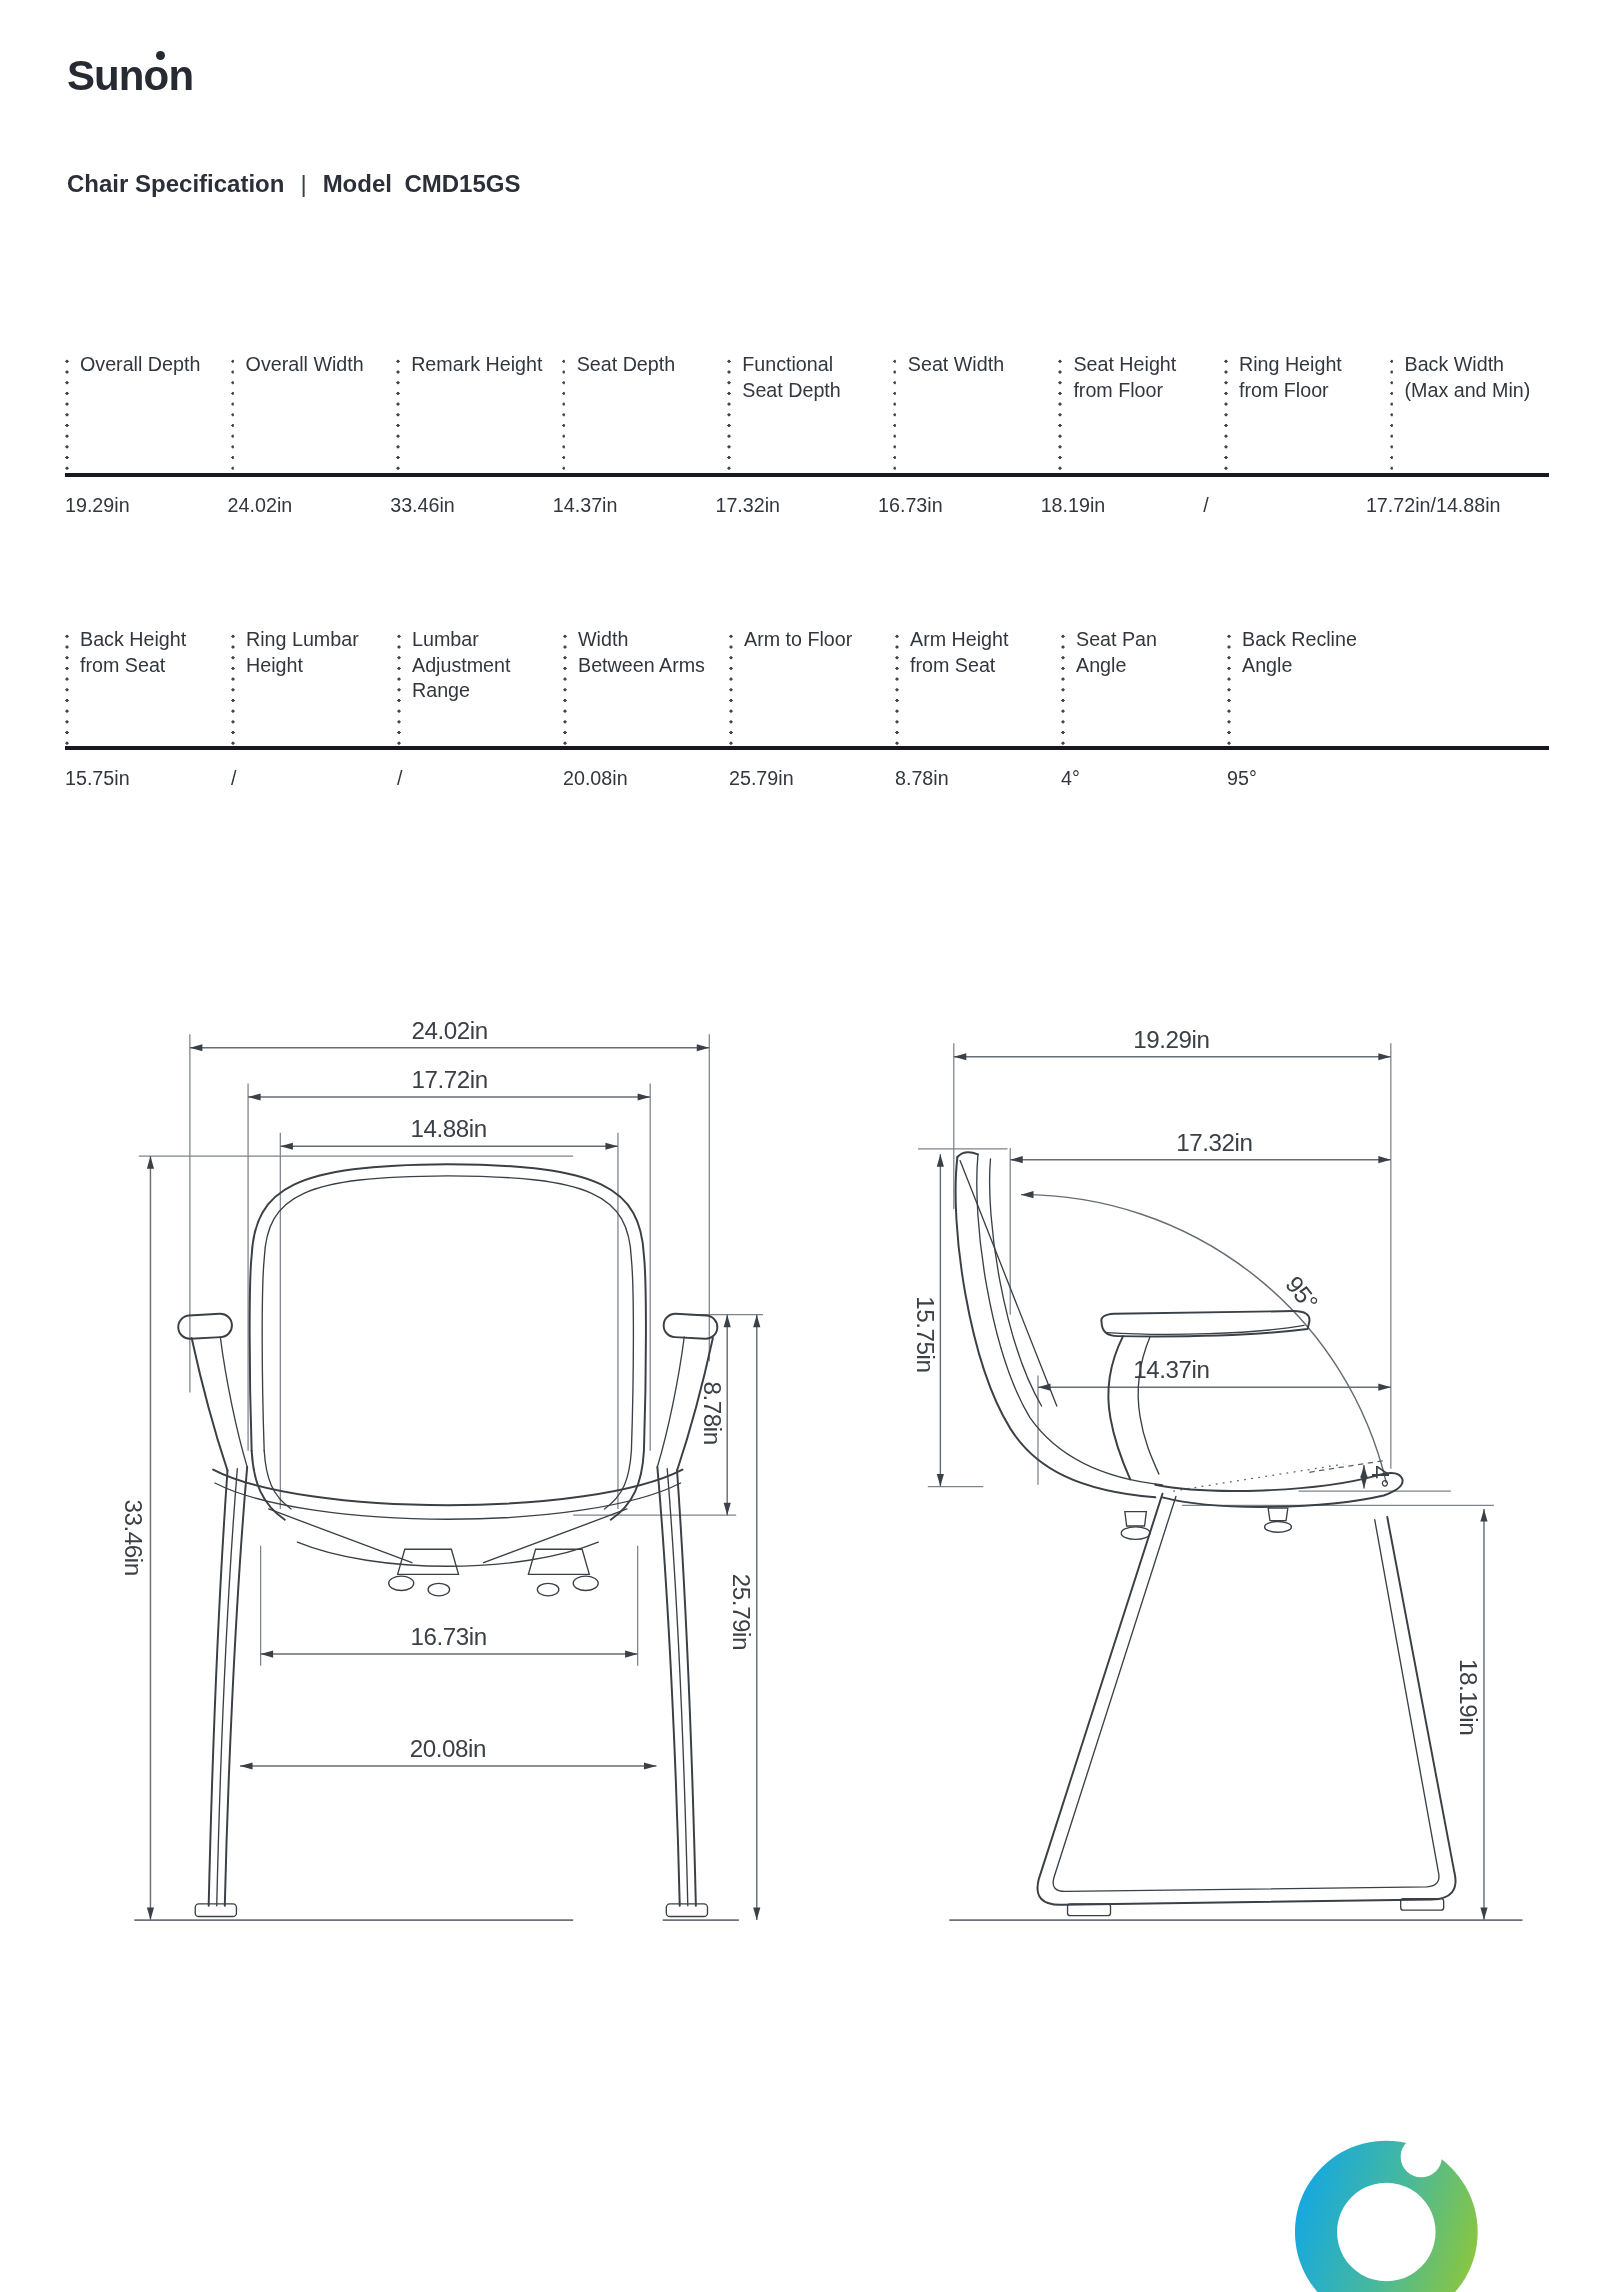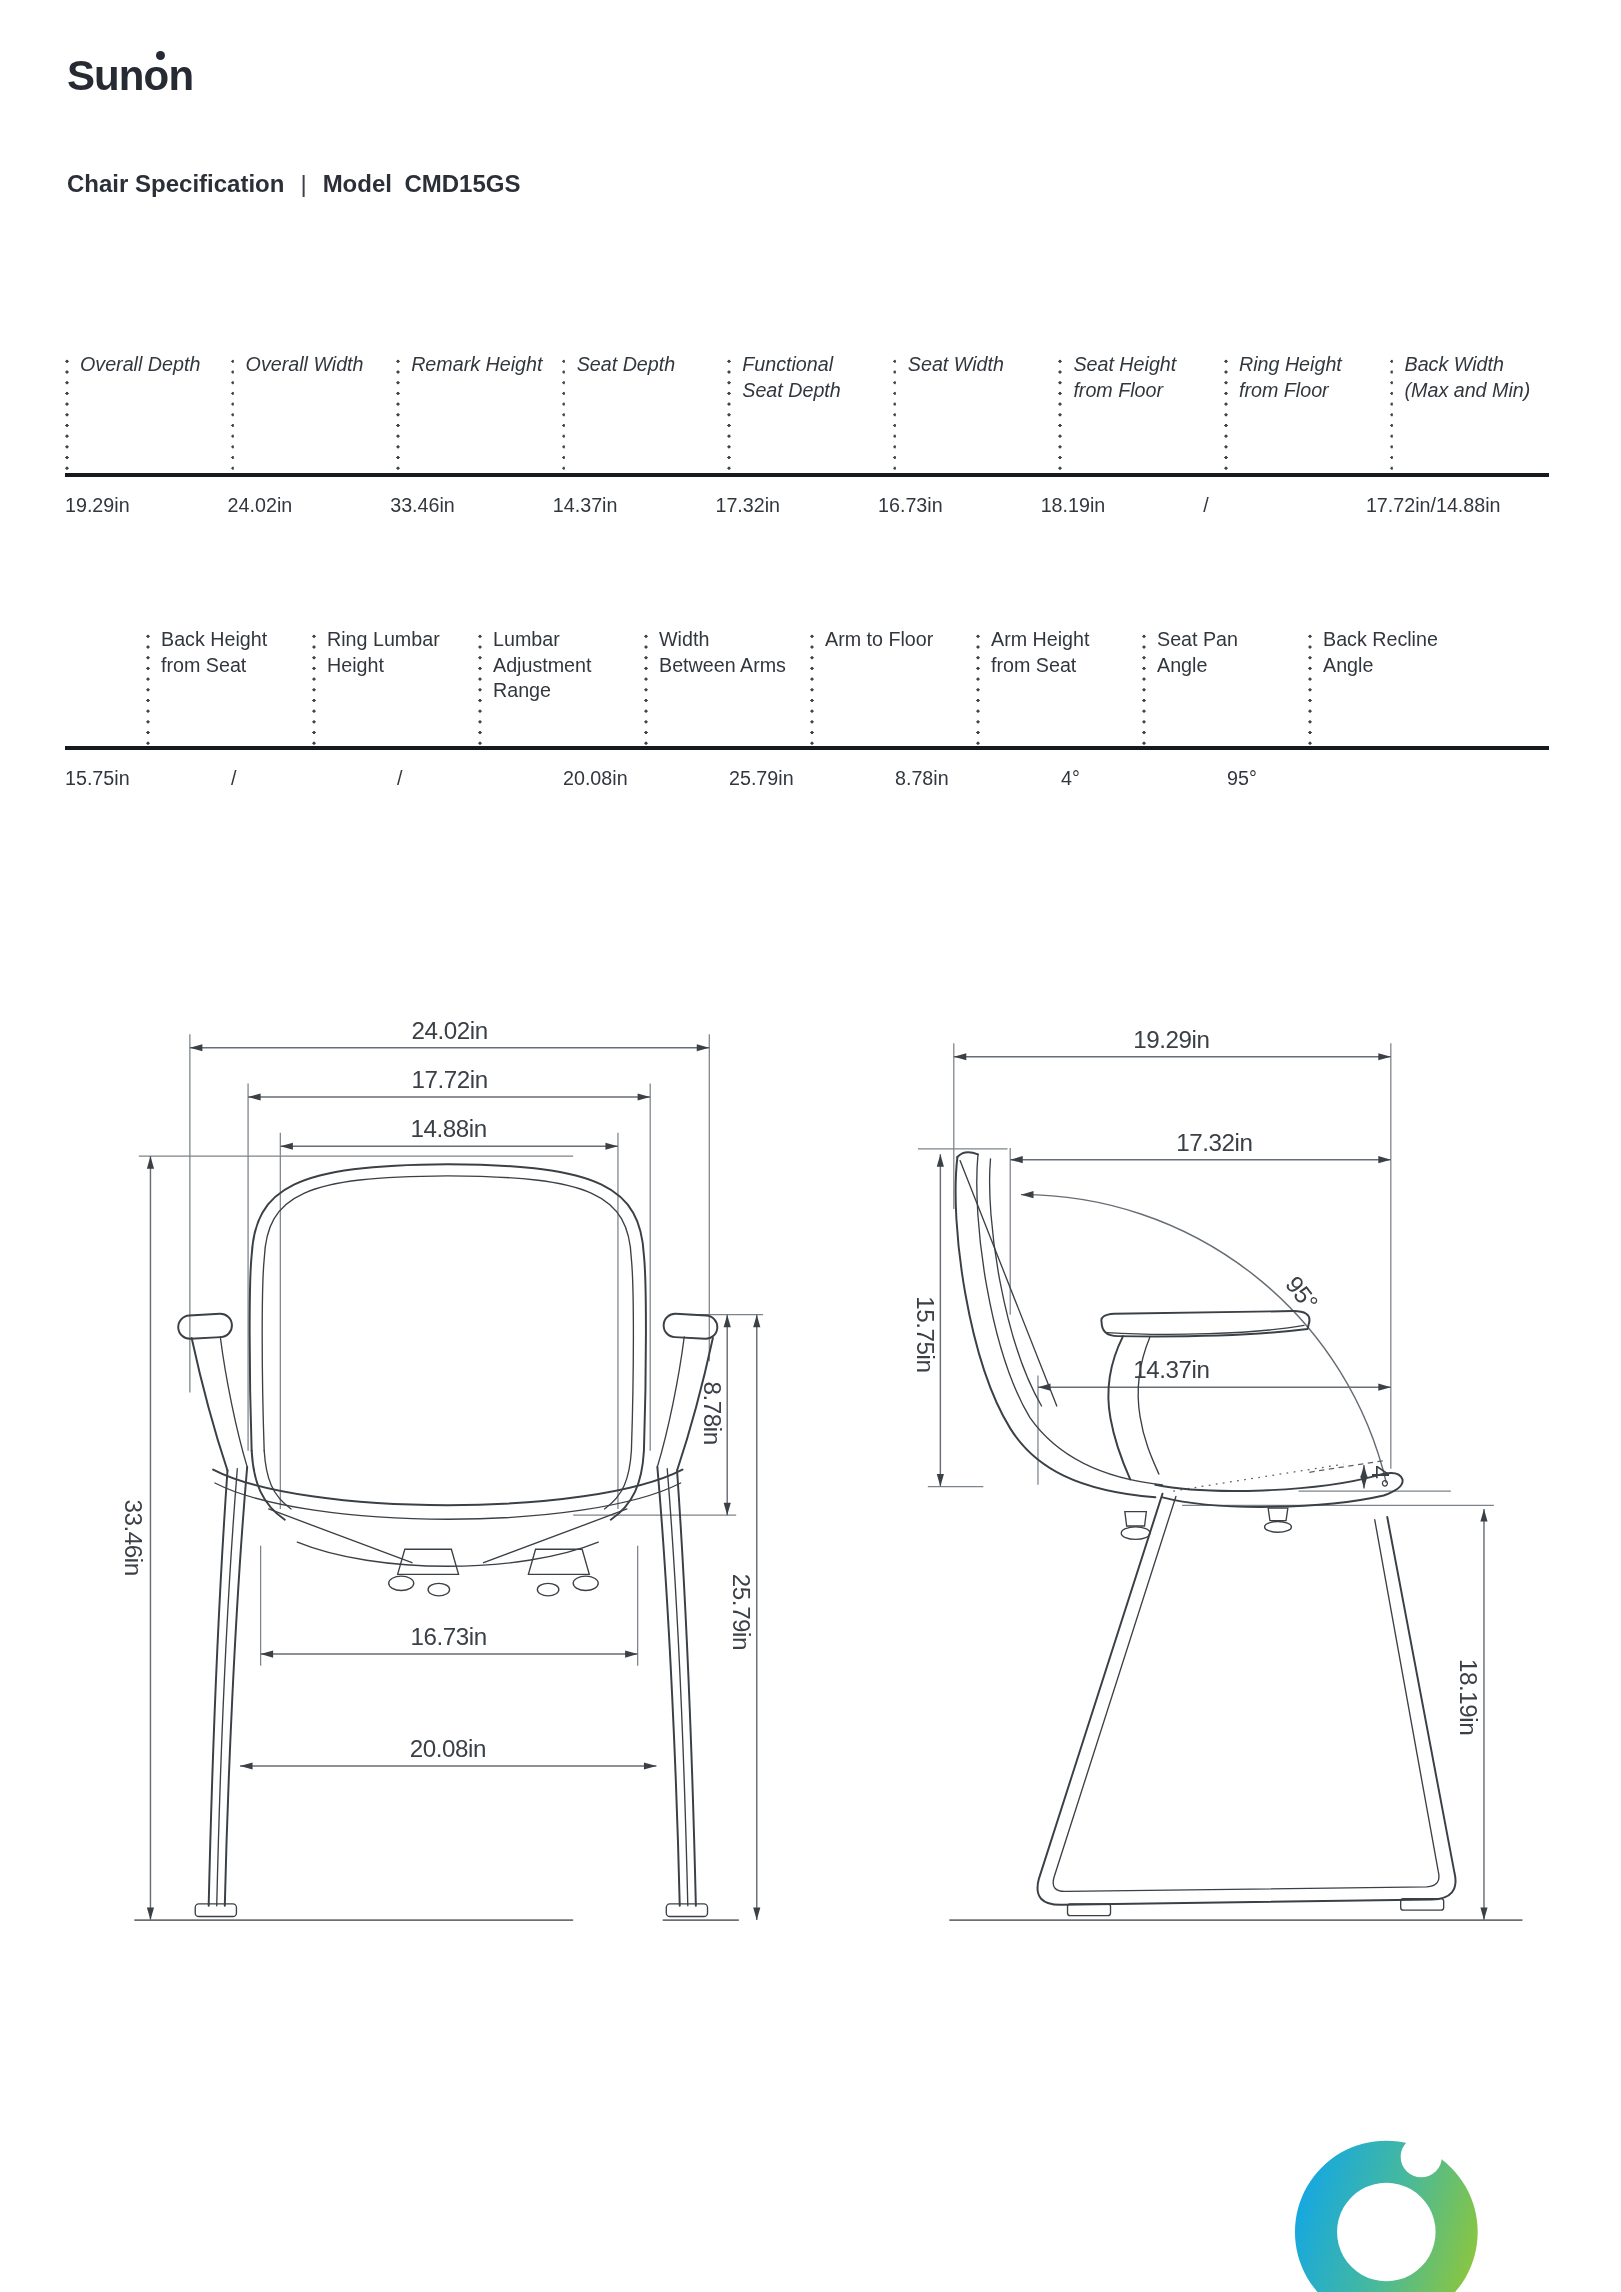--- a/index.html
+++ b/index.html
@@ -13,22 +13,22 @@
   
   .title-row{position:absolute;left:67px;top:170px;display:flex;align-items:flex-end;
         font-size:24px;font-weight:700;color:#2B3038;}
   .title-row .sep{margin:0 16px;font-weight:400;color:#3A4048;}
   .title-row .model-num{margin-left:12.5px;}
   
   .spec-table{position:absolute;left:65px;width:1490px;}
   .t1pos{top:352px;}
   .t2pos{top:627px;}
   .labels-row{display:flex;align-items:stretch;}
-  .t1pos .labels-row{height:121px;font-style:italic;}
-  .t2pos .labels-row{height:119px;justify-content:center;}
+  .t1pos .labels-row{height:121px;}
+  .t2pos .labels-row{height:119px;}
   .spec-label{width:166px;box-sizing:border-box;padding-left:15px;position:relative;
         font-size:19.7px;line-height:1.3;color:#32373E;white-space:pre-line;}
   .spec-label::before{content:"";position:absolute;left:0;top:3.6px;bottom:0;width:3.6px;
         background-image:radial-gradient(circle 1.6px, #41464D 97%, rgba(0,0,0,0));
         background-size:3.6px 10.7px;background-repeat:repeat-y;}
   .spec-rule{height:3.6px;background:#16191D;}
   .values-row{display:flex;padding-top:17px;}
   .spec-value{width:166px;box-sizing:border-box;font-size:19.7px;color:#32373E;}
   .spec-value:last-child{width:193px;}
   

